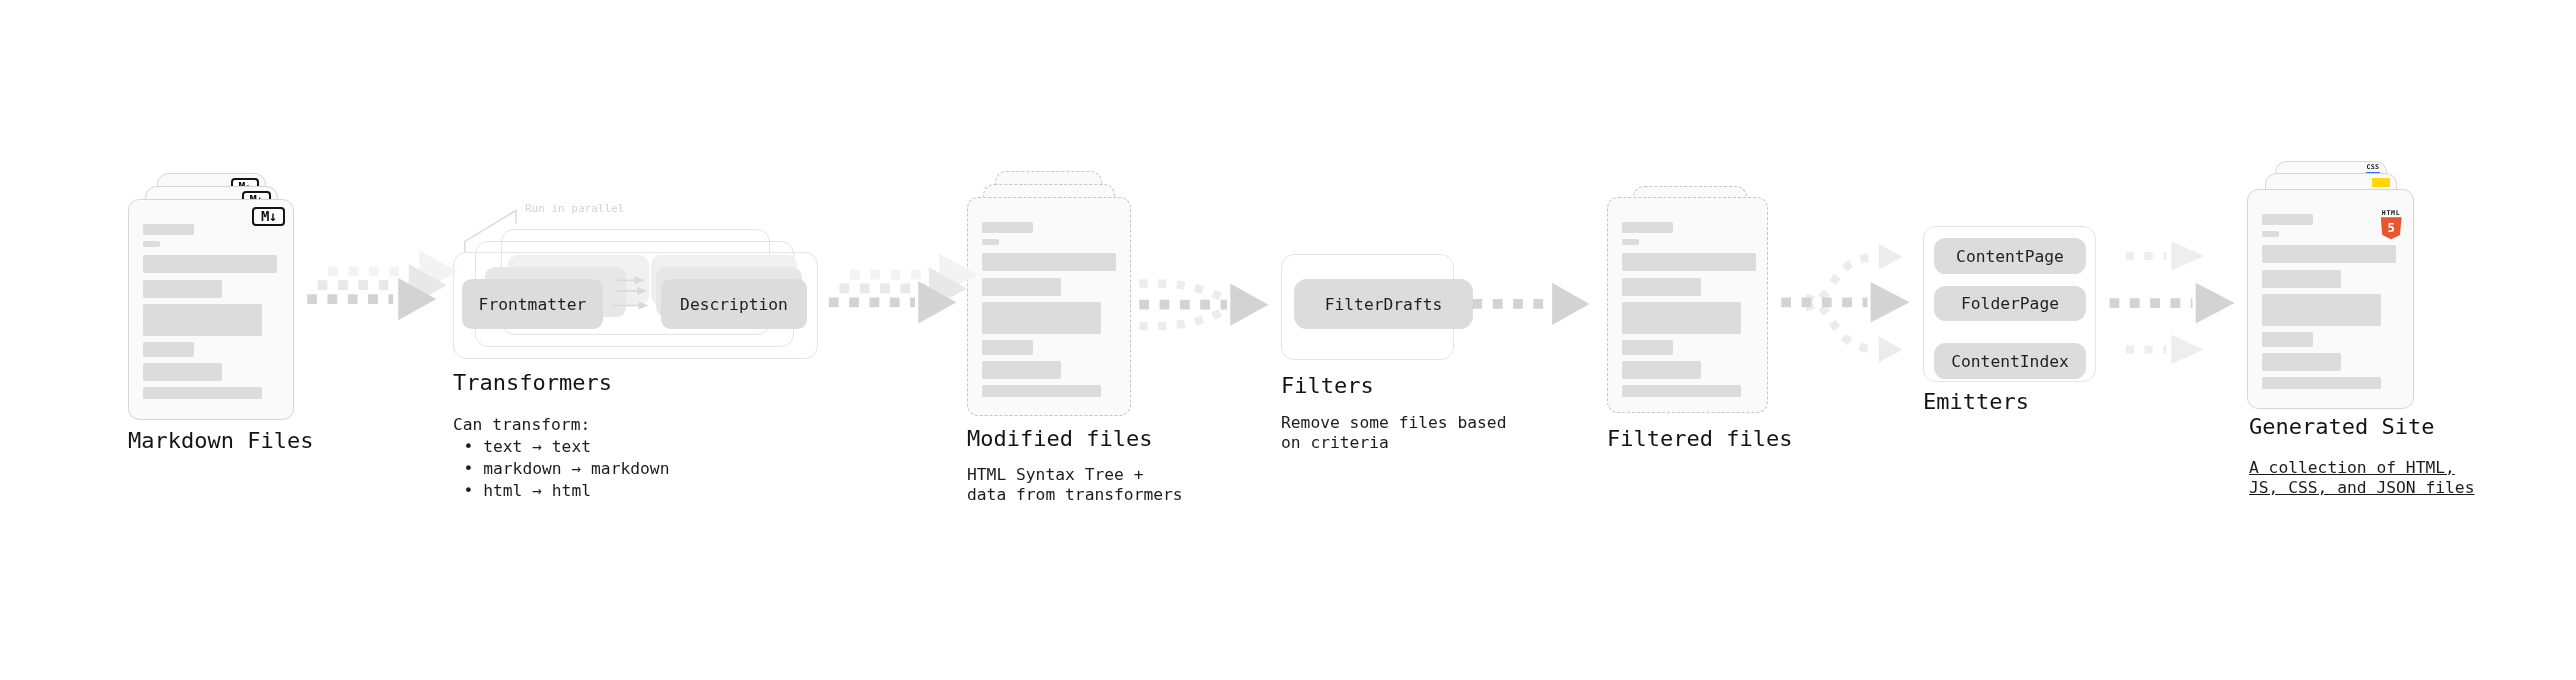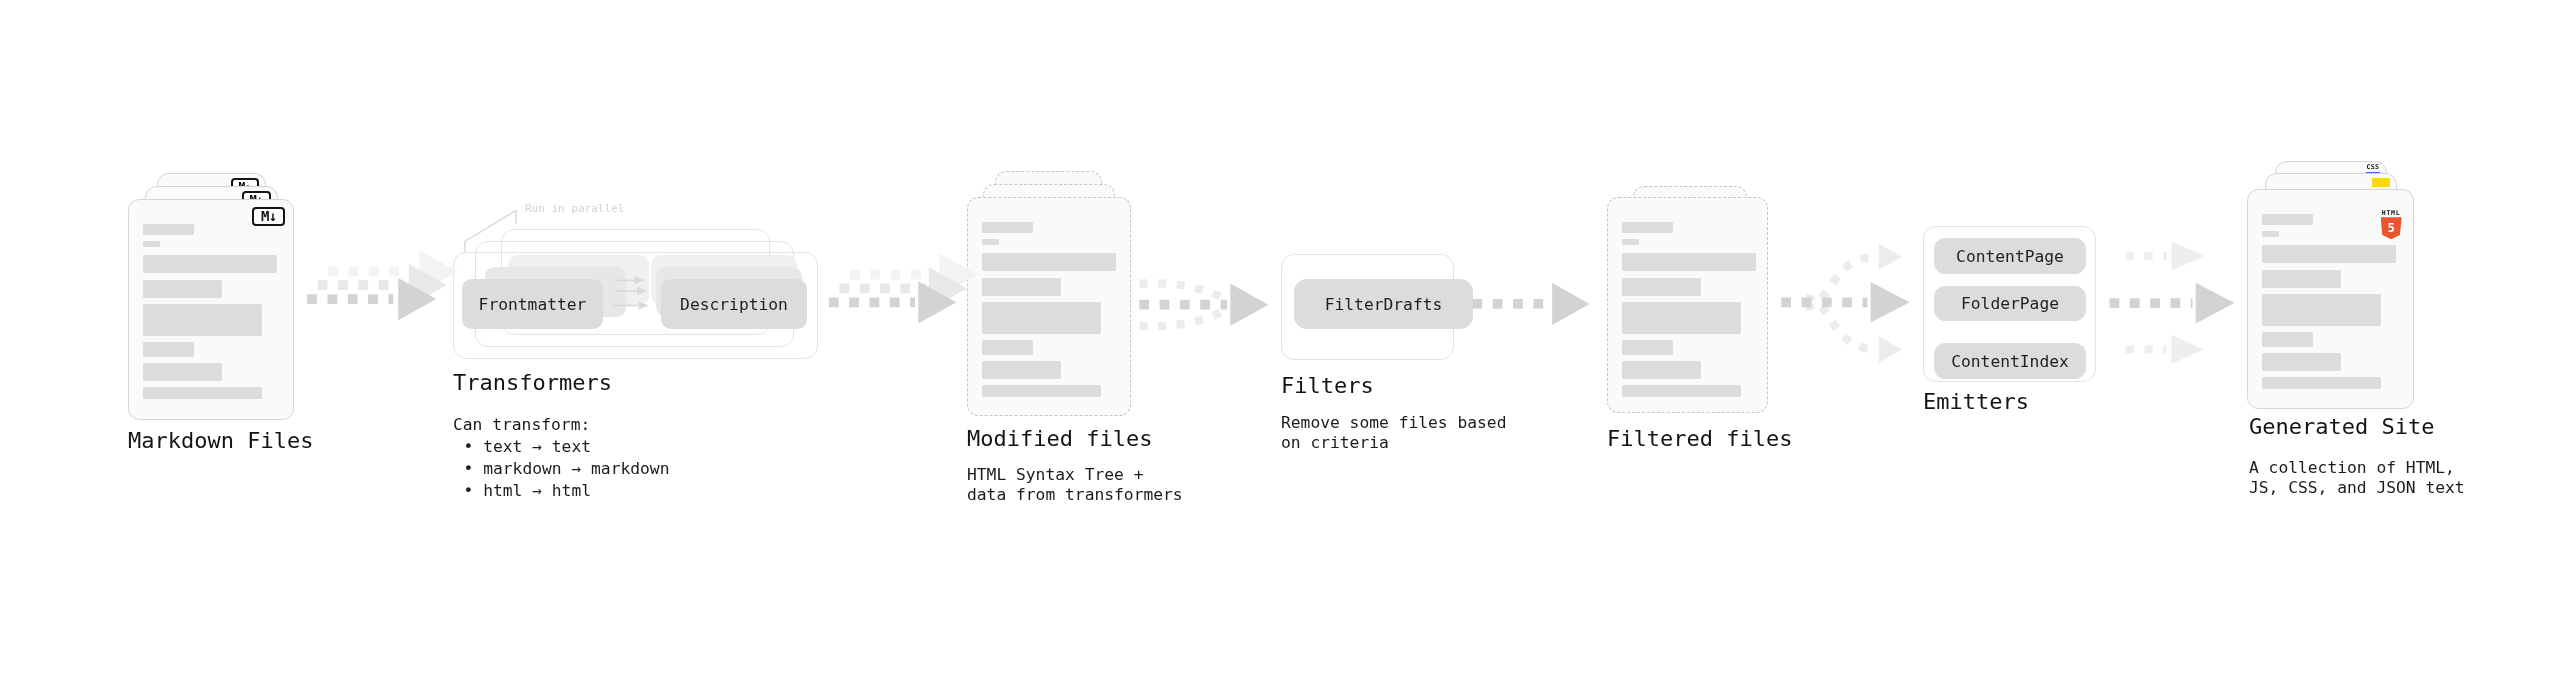--- a/index.html
+++ b/index.html
@@ -166,23 +166,23 @@
   <div class="bar" style="top: 24.4px; height: 10.6px; width: 51px;"></div>
       <div class="bar" style="top: 41px; height: 5.7px; width: 17px;"></div>
       <div class="bar" style="top: 55px; height: 18px; width: 134px;"></div>
       <div class="bar" style="top: 80px; height: 18px; width: 79px;"></div>
       <div class="bar" style="top: 104px; height: 32px; width: 119px;"></div>
       <div class="bar" style="top: 142px; height: 14.6px; width: 51px;"></div>
       <div class="bar" style="top: 163px; height: 18px; width: 79px;"></div>
       <div class="bar" style="top: 187px; height: 12.2px; width: 119px;"></div>
     </div>
   <div class="h" style="left:2249px;top:415px;">Generated Site</div>
-  <div class="sub" style="left:2249px;top:458px;">
+  <div class="sub" style="left:2249px;top:458px;text-decoration:underline;">
     <div>A collection of HTML,</div>
-    <div>JS, CSS, and JSON text</div>
+    <div>JS, CSS, and JSON files</div>
   </div>
 
   <svg class="overlay" width="2576" height="681" viewBox="0 0 3170 838">
 
     <g>
       <g transform="translate(26,-34)" stroke="#f3f3f3" fill="#f3f3f3">
         <line x1="378" y1="368" x2="484" y2="368" stroke-width="12" stroke-dasharray="12 13"></line>
         <polygon points="490,342 490,394 537,368" stroke="none"></polygon>
       </g>
       <g transform="translate(13,-17)" stroke="#e8e8e8" fill="#e8e8e8">

